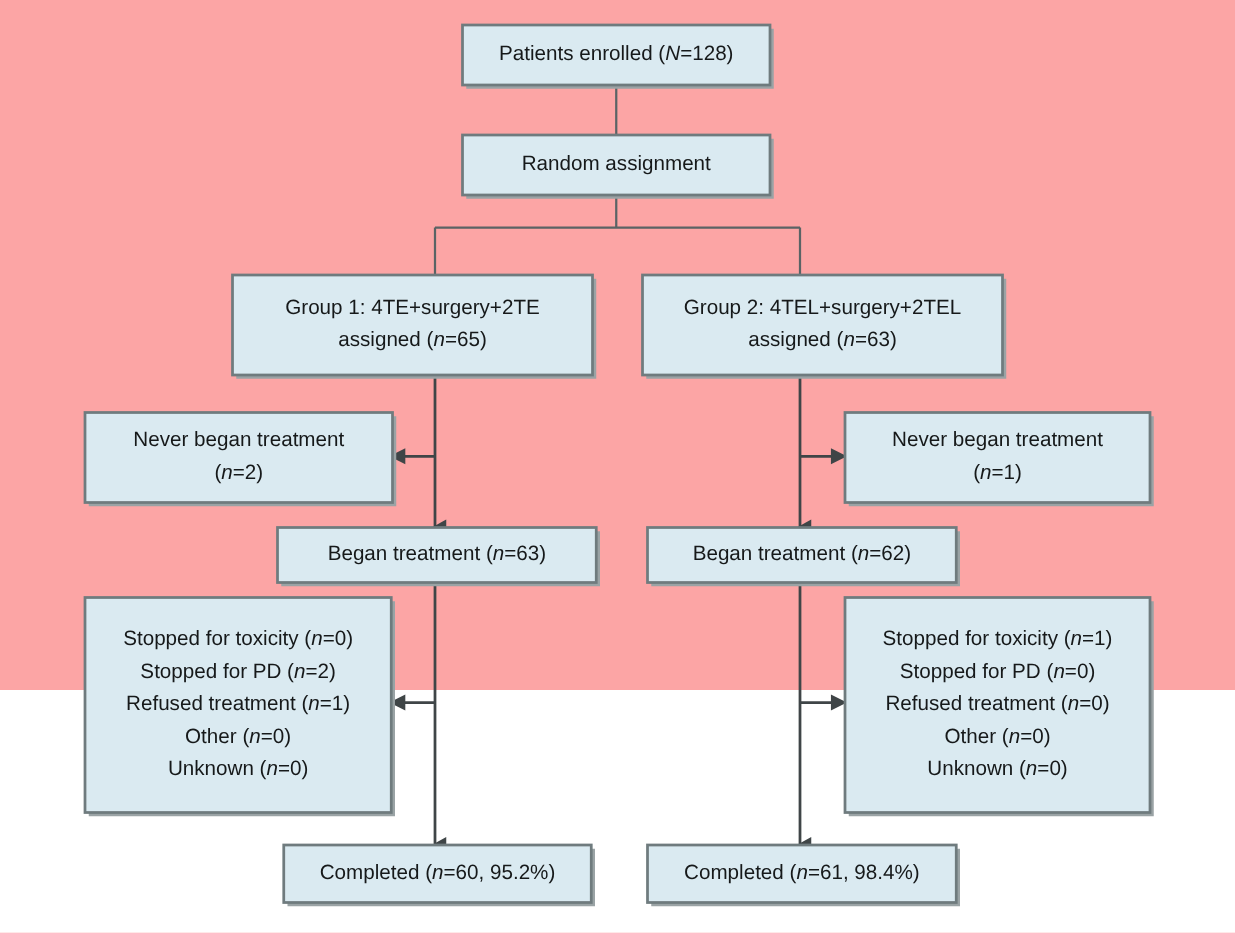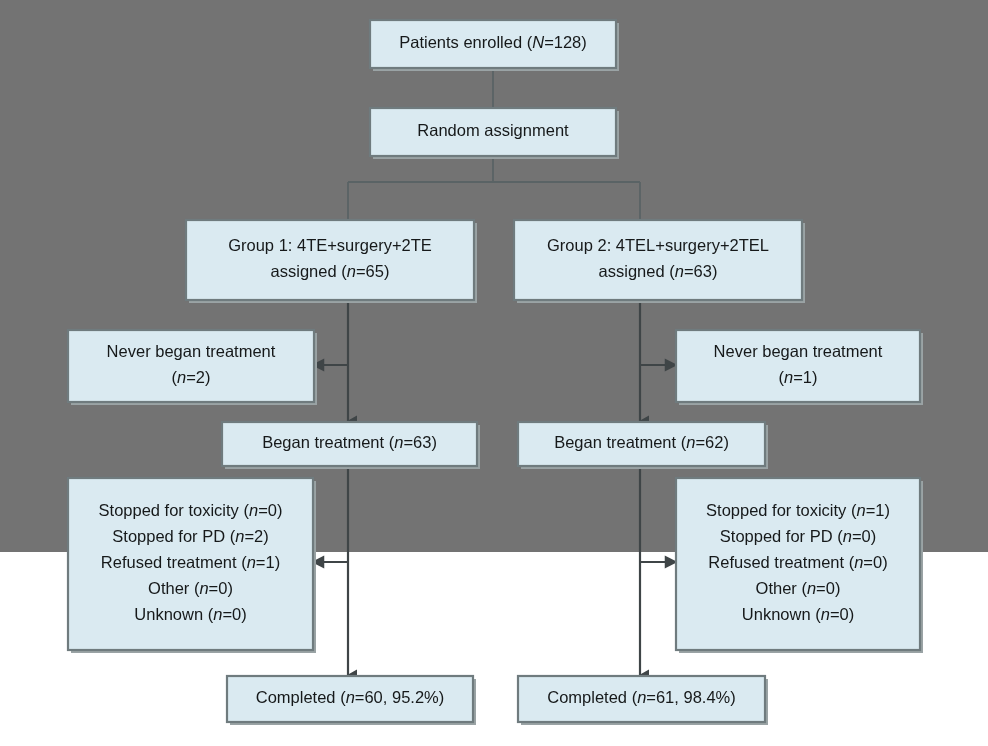--- a/index.html
+++ b/index.html
@@ -10,21 +10,21 @@
   body {
     width: 988px;
     height: 746px;
     font-family: "Liberation Sans", sans-serif;
     overflow: hidden;
   }
   #flow-root {
     position: relative;
     width: 988px;
     height: 552px;
-    background: #737373;
+    background: #fca5a5;
   }
   svg.flow-svg {
     position: absolute;
     left: 0;
     top: 0;
     width: 988px;
     height: 746px;
     display: block;
   }
   .flow-box-rect {

